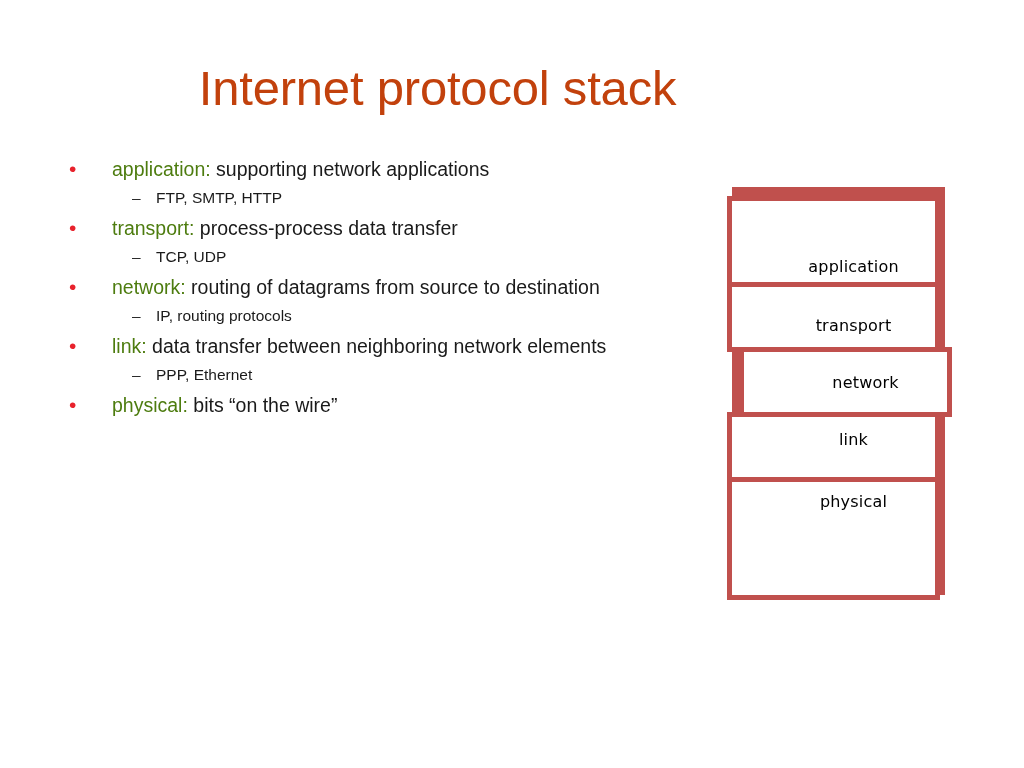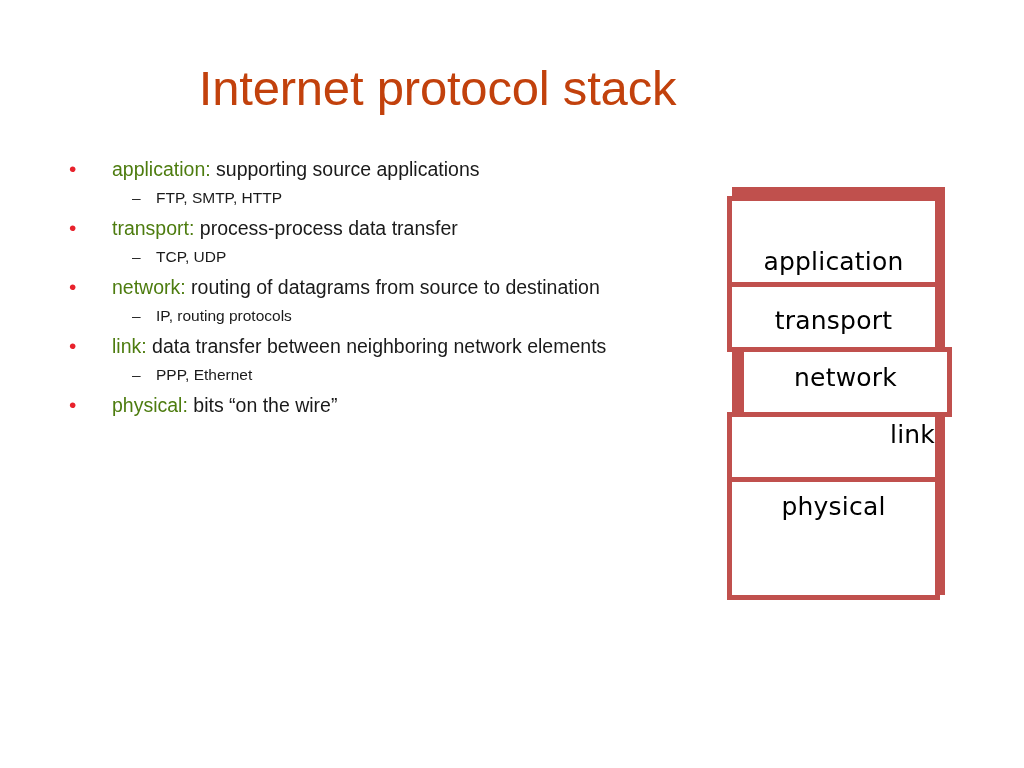--- a/index.html
+++ b/index.html
@@ -114,51 +114,52 @@
     box-sizing: border-box;
     background: #ffffff;
     border: 5px solid #c0504d;
   }
   .stack-box .layer-label {
     position: absolute;
     left: 0;
     width: 203px;
     text-align: center;
     font-family: "DejaVu Sans", sans-serif;
-    font-size: 25px;
+    font-size: 16px;
     font-weight: 400;
     color: #000000;
     letter-spacing: 0.2px;
+    padding-left: 20px;
   }
 
   .box-application { top: 0px;   height: 91px; }
   .box-application .layer-label { bottom: 6px; }
 
   .box-transport   { top: 86px;  height: 70px; }
   .box-transport   .layer-label { bottom: 12px; }
 
   .box-network     { top: 151px; height: 70px; margin-left: 12px; }
   .box-network     .layer-label { bottom: 20px; }
 
   .box-link        { top: 216px; height: 70px; }
-  .box-link        .layer-label { bottom: 28px; text-align: right; }
+  .box-link        .layer-label { bottom: 28px; }
 
   .box-physical    { top: 281px; height: 123px; }
   .box-physical    .layer-label { top: 10px; }
 </style>
 </head>
 <body>
 
 <div class="slide-title">Internet protocol stack</div>
 
 <div class="bullet-list">
 
   <div class="bullet-row">
     <span class="marker">•</span>
-    <span class="text"><span class="term">application:</span><span> supporting source applications</span></span>
+    <span class="text"><span class="term">application:</span><span> supporting network applications</span></span>
   </div>
   <div class="sub-row">
     <span class="marker">–</span>
     <span class="text">FTP, SMTP, HTTP</span>
   </div>
 
   <div class="bullet-row">
     <span class="marker">•</span>
     <span class="text"><span class="term">transport:</span><span> process-process data transfer</span></span>
   </div>

